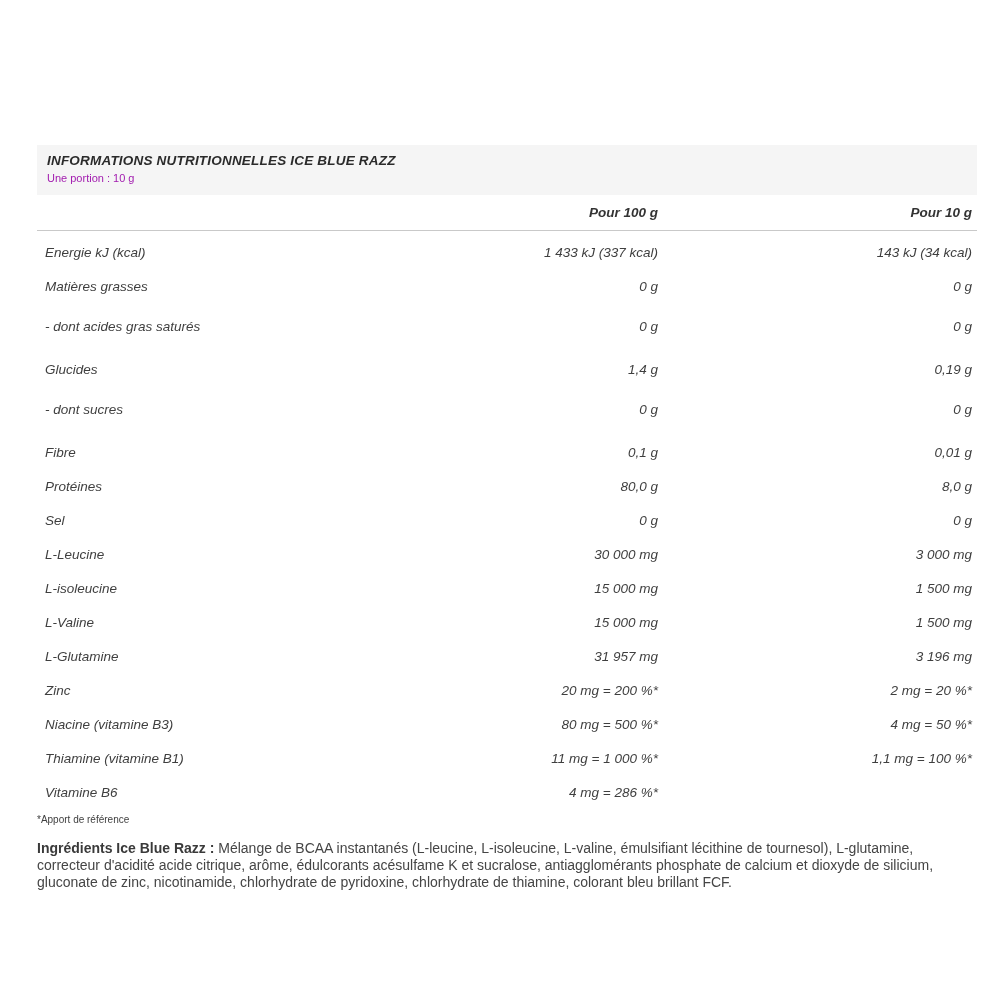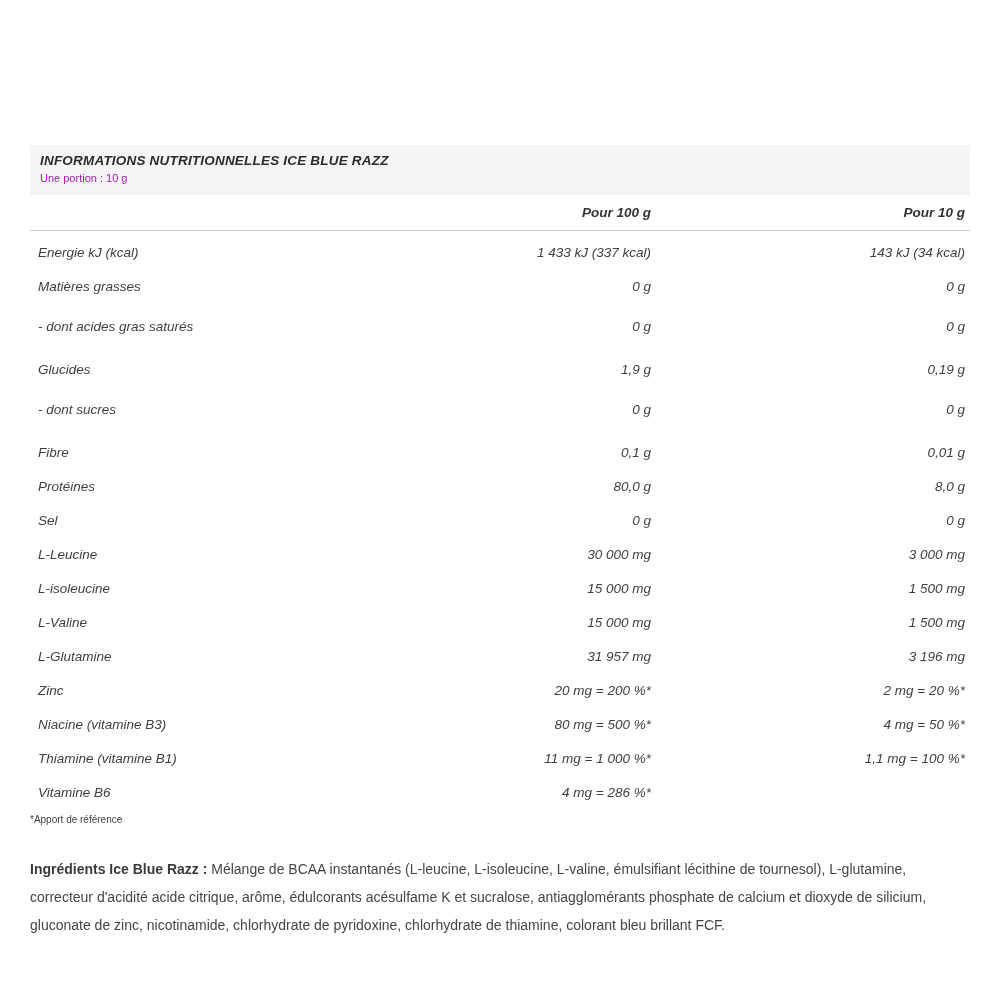--- a/index.html
+++ b/index.html
@@ -5,21 +5,21 @@
   * { margin: 0; padding: 0; box-sizing: border-box; }
   html, body { background: #ffffff; }
   body {
     width: 1000px;
     height: 1000px;
     font-family: "Liberation Sans", "DejaVu Sans", sans-serif;
     color: #3f3f3f;
     overflow: hidden;
     position: relative;
   }
-  .page { position: absolute; top: 145px; left: 30px; width: 940px; }
+  .page { position: absolute; top: 145px; left: 37px; width: 940px; }
 
   
   .band {
     background: #f5f5f5;
     padding: 8px 10px 9px 10px;
   }
   .band-title {
     font-size: 13.5px;
     font-weight: bold;
     font-style: italic;
@@ -61,23 +61,23 @@
   .gap-before { margin-top: 11px; }
 
   .footnote {
     font-size: 10px;
     color: #3f3f3f;
     margin-top: 2px;
     line-height: 18px;
   }
 
   .ingredients {
-    margin-top: 26px;
+    margin-top: 11px;
     font-size: 14px;
-    line-height: 28px;
+    line-height: 17px;
     color: #454545;
     text-align: left;
   }
   .ingredients b { color: #3a3a3a; }
 </style>
 </head>
 <body>
 
 <div class="page">
 
@@ -107,21 +107,21 @@
     </div>
 
     <div class="row h-sub">
       <div class="c1">- dont acides gras saturés</div>
       <div class="c2">0 g</div>
       <div class="c3">0 g</div>
     </div>
 
     <div class="row h-normal gap-before">
       <div class="c1">Glucides</div>
-      <div class="c2">1,9 g</div>
+      <div class="c2">1,4 g</div>
       <div class="c3">0,19 g</div>
     </div>
 
     <div class="row h-sub">
       <div class="c1">- dont sucres</div>
       <div class="c2">0 g</div>
       <div class="c3">0 g</div>
     </div>
 
     <div class="row h-normal gap-before">

